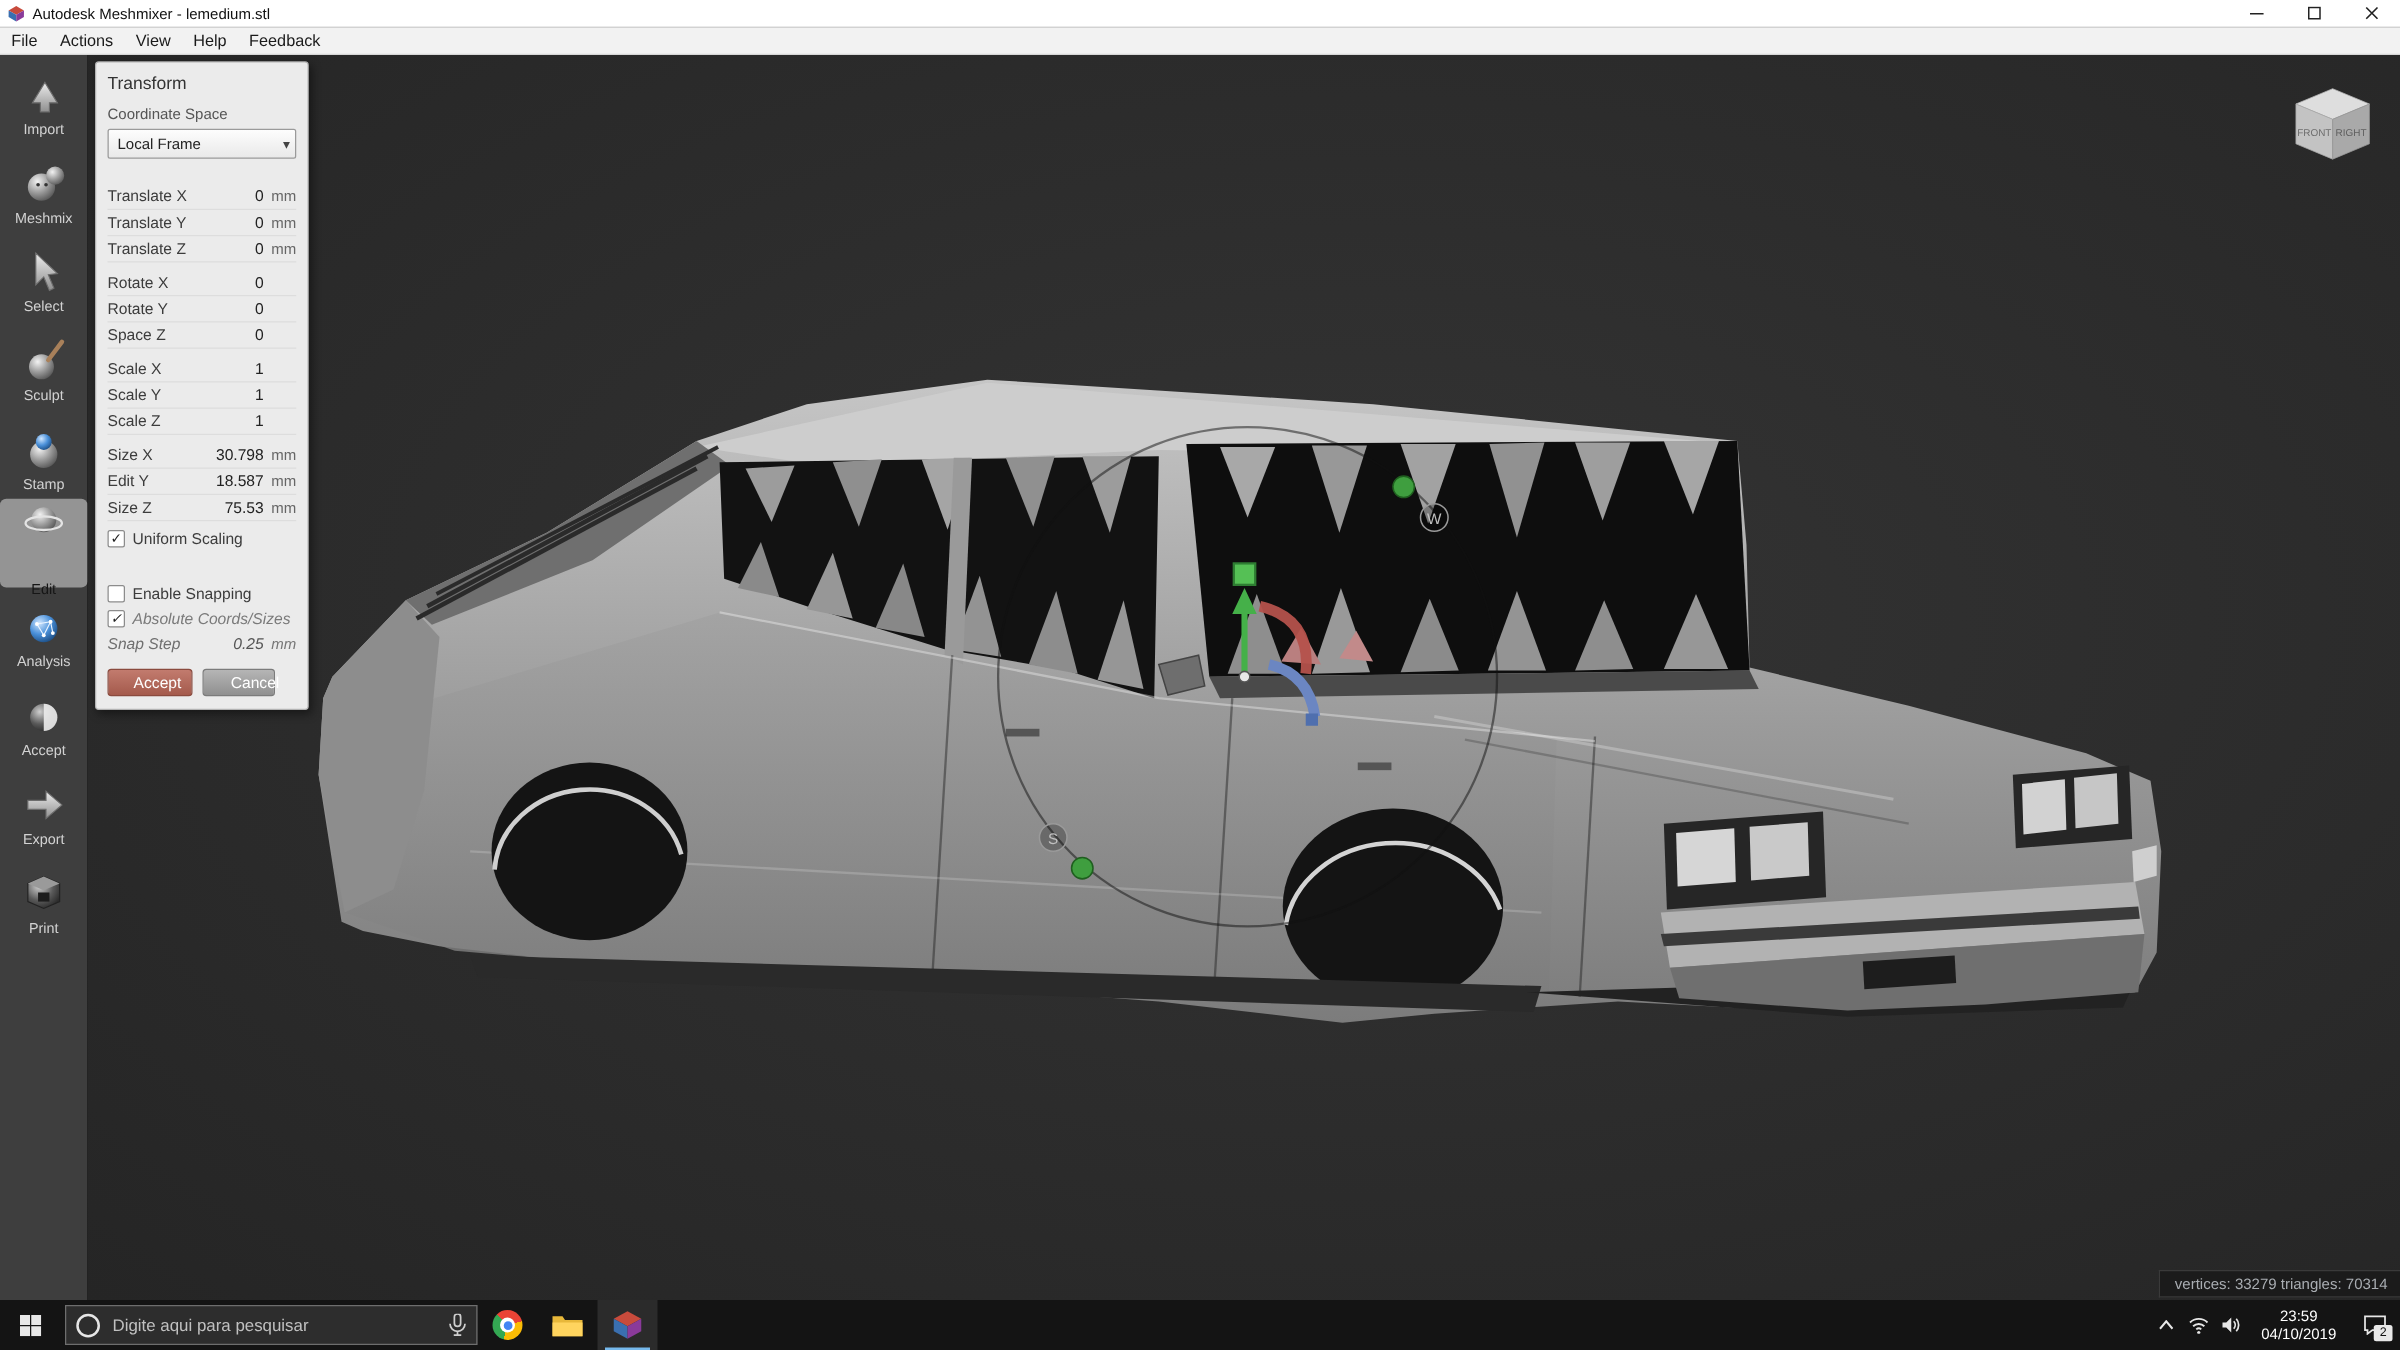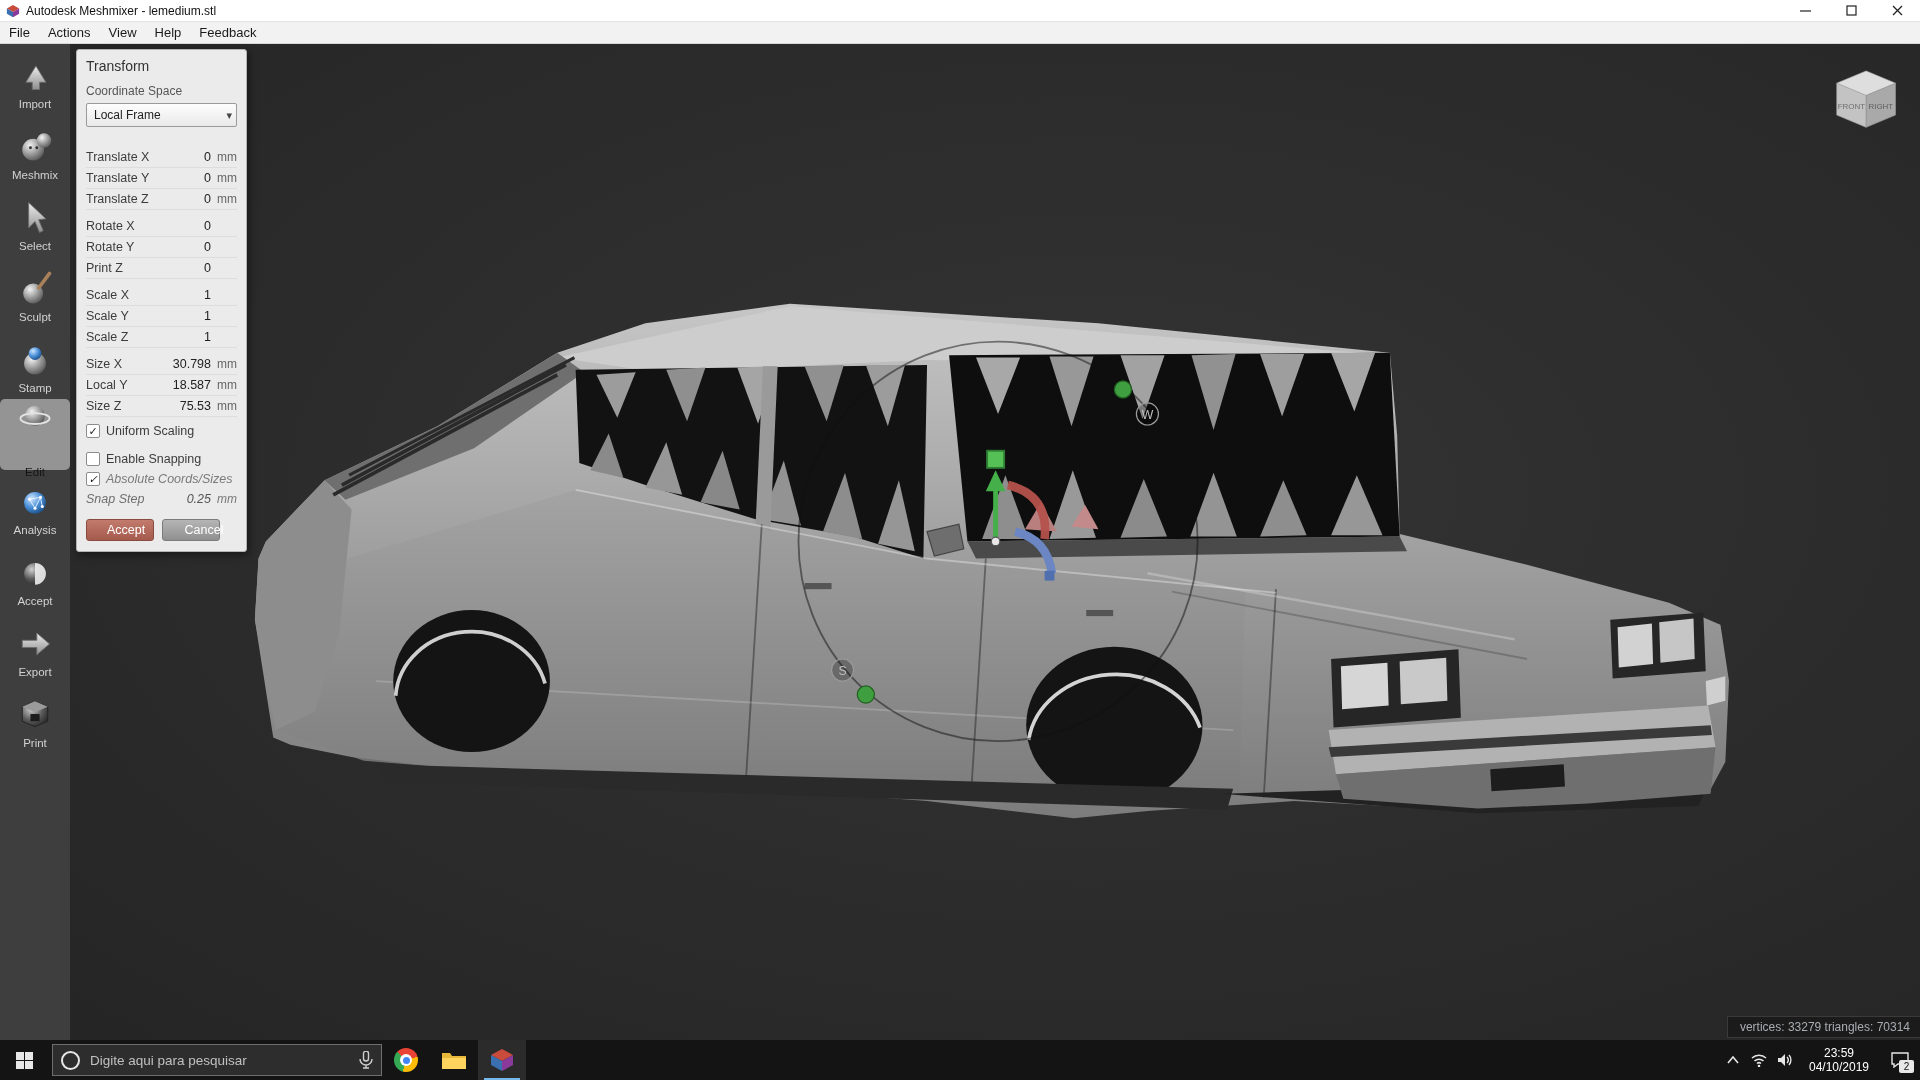--- a/index.html
+++ b/index.html
@@ -45,21 +45,21 @@
             display:flex;align-items:center;font-size:12px;color:#222;padding:0 4px 0 7px;justify-content:space-between;
             margin-bottom:20px;}
   .dd-arrow{color:#444;font-size:11px;}
   .prow{display:flex;align-items:center;height:20px;border-bottom:1px solid #ddd;font-size:12.5px;}
   .prow.gap{margin-top:6px;}
   .plabel{color:#3c3c3c;flex:1 1 auto;}
   .pval{color:#222;width:46px;text-align:right;}
   .punit{color:#666;width:26px;text-align:right;font-size:12px;}
   .crow{display:flex;align-items:center;height:20px;font-size:12.5px;color:#3c3c3c;}
   .crow.first{margin-top:4px;}
-  .crow.group2{margin-top:8px;}
+  .crow.group2{margin-top:24px;}
   .cbox{width:12px;height:12px;background:#fff;border:1px solid #8c8c8c;border-radius:2px;margin-right:6px;
         display:flex;align-items:center;justify-content:center;font-size:11px;color:#222;line-height:1;}
   .crow.dim{color:#7a7a7a;font-style:italic;}
   .snaprow{display:flex;align-items:center;height:20px;font-size:12.5px;font-style:italic;color:#6f6f6f;}
   .snap-label{flex:1 1 auto;}
   .snap-val{width:46px;text-align:right;color:#555;}
   .snap-unit{width:26px;text-align:right;font-size:12px;color:#777;}
   .btnrow{display:flex;gap:8px;margin-top:10px;}
   .btn{height:22px;border-radius:3px;font-size:12.5px;display:flex;align-items:center;justify-content:center;
        color:#fff;box-sizing:border-box;}
@@ -411,21 +411,21 @@
       <span class="plabel">Rotate X</span>
       <span class="pval">0</span>
       <span class="punit"></span>
     </div>
     <div class="prow">
       <span class="plabel">Rotate Y</span>
       <span class="pval">0</span>
       <span class="punit"></span>
     </div>
     <div class="prow">
-      <span class="plabel">Print Z</span>
+      <span class="plabel">Space Z</span>
       <span class="pval">0</span>
       <span class="punit"></span>
     </div>
 
     <div class="prow gap">
       <span class="plabel">Scale X</span>
       <span class="pval">1</span>
       <span class="punit"></span>
     </div>
     <div class="prow">
@@ -438,21 +438,21 @@
       <span class="pval">1</span>
       <span class="punit"></span>
     </div>
 
     <div class="prow gap">
       <span class="plabel">Size X</span>
       <span class="pval">30.798</span>
       <span class="punit">mm</span>
     </div>
     <div class="prow">
-      <span class="plabel">Local Y</span>
+      <span class="plabel">Edit Y</span>
       <span class="pval">18.587</span>
       <span class="punit">mm</span>
     </div>
     <div class="prow">
       <span class="plabel">Size Z</span>
       <span class="pval">75.53</span>
       <span class="punit">mm</span>
     </div>
 
     <div class="crow first">

